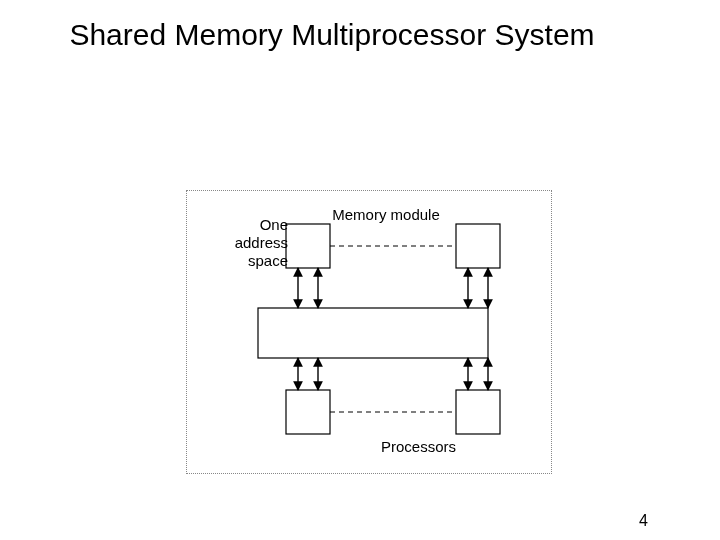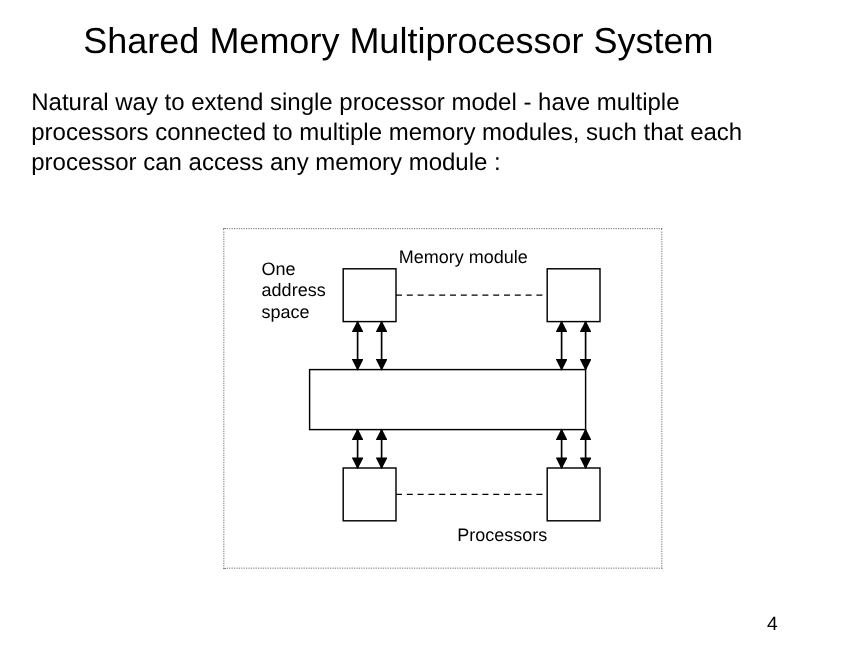--- a/index.html
+++ b/index.html
@@ -45,41 +45,41 @@
     position: absolute;
     left: 186px;
     top: 190px;
     width: 364px;
     height: 282px;
   }
   .label {
     position: absolute;
     font-size: 15px;
     line-height: 1.2;
+    text-align: right;
   }
   .label.one-addr { left: 32px; top: 26px; width: 70px; }
   .label.mem-mod  { left: 130px; top: 16px; width: 140px; text-align: center; }
   .label.interconn{ left: 110px; top: 128px; width: 180px; text-align: center; }
   .label.processors{ left: 130px; top: 248px; width: 140px; text-align: right; }
   .page-number {
     position: absolute;
     right: 16px;
     bottom: 10px;
     font-size: 16px;
   }
   svg { position: absolute; left: 0; top: 0; }
 </style>
 </head>
 <body>
 
 <div class="slide">
 
   <div class="title">Shared Memory Multiprocessor System</div>
 
-  <div class="body-text">Natural way to extend single processor model - have multiple processors connected to multiple memory modules, such that each processor can access any memory module :</div>
 
   <div class="diagram-frame"></div>
 
   <div class="diagram">
 
     <svg width="364" height="282">
       <defs>
         <marker id="arrow-end" viewBox="0 0 10 10" refX="9" refY="5" markerWidth="7" markerHeight="7" orient="auto-start-reverse">
           <path d="M 0 0 L 10 5 L 0 10 z" fill="#000"></path>
         </marker>

